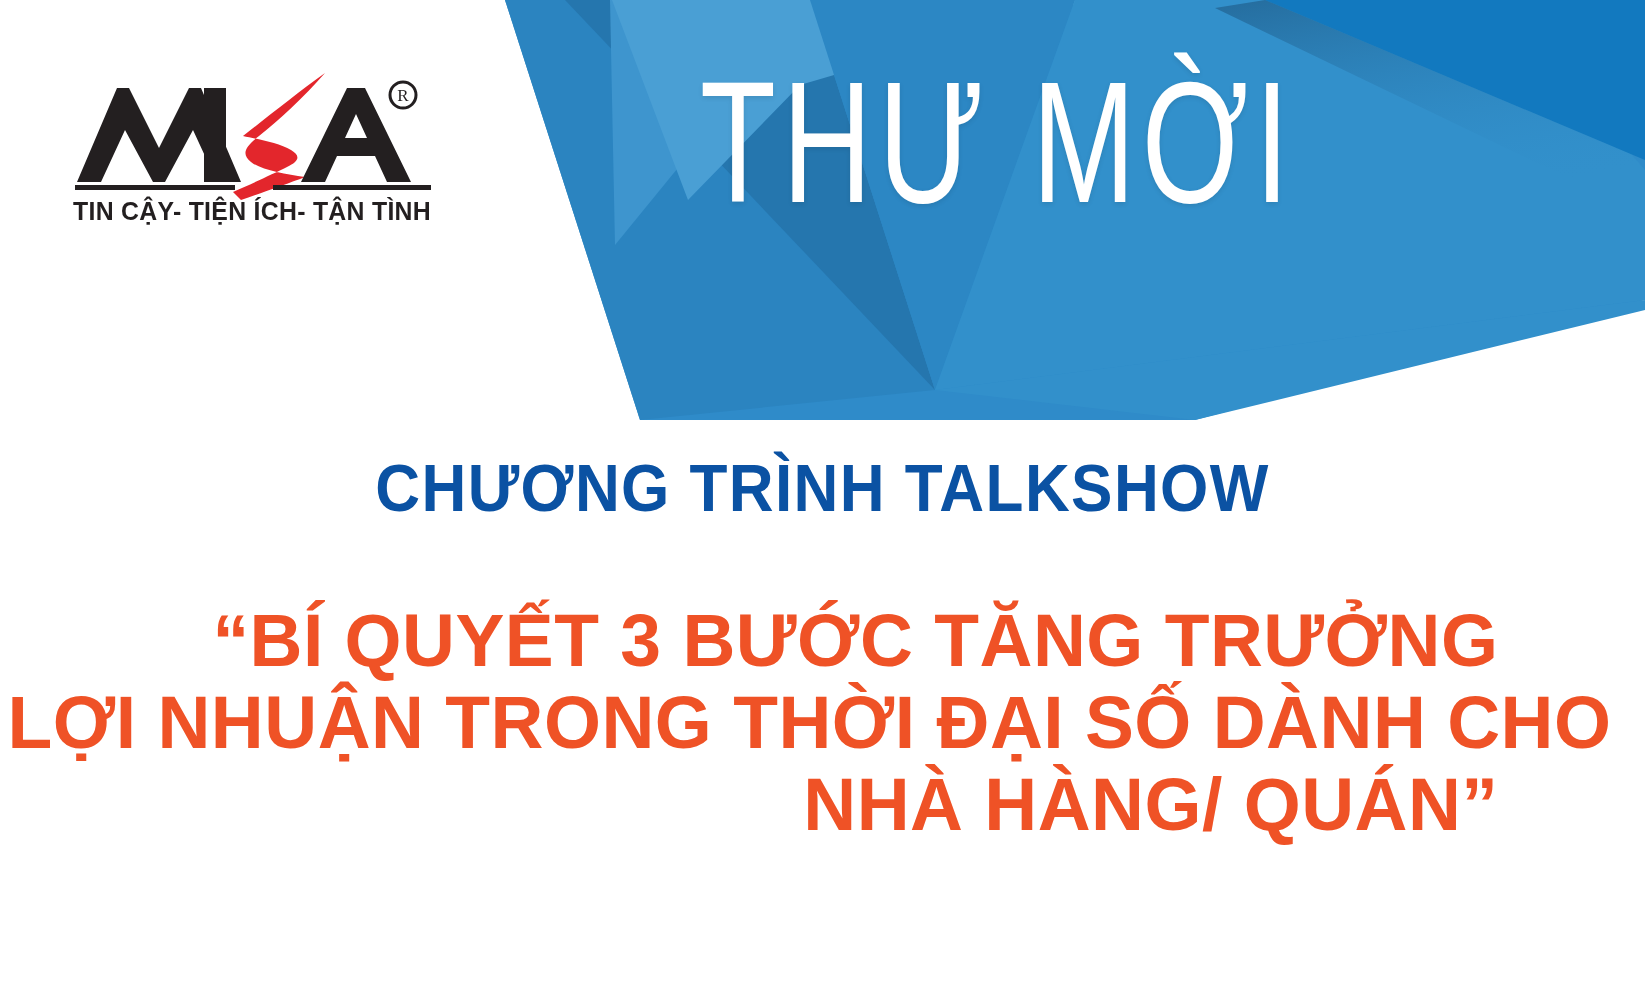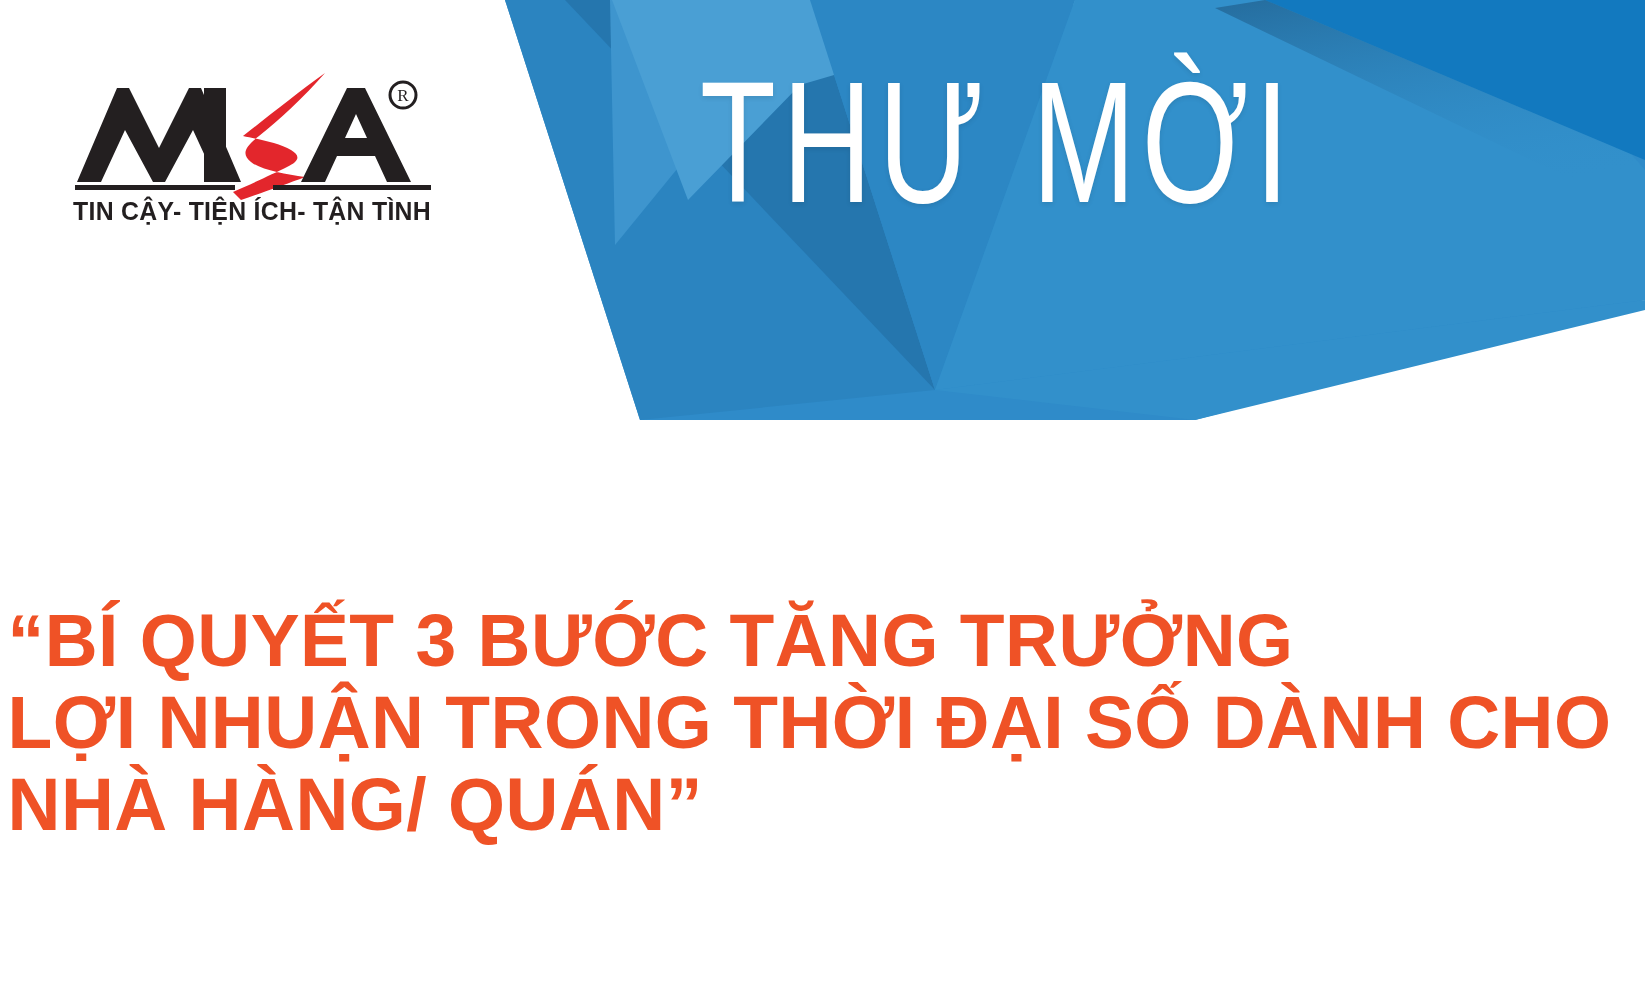--- a/index.html
+++ b/index.html
@@ -71,21 +71,21 @@
     letter-spacing: 1.5px;
     line-height: 1;
     transform: scaleX(0.94);
     white-space: nowrap;
   }
   #quote-block {
     position: absolute;
     left: 0;
     top: 600px;
     width: 1506px;
-    text-align: left;
+    text-align: right;
   }
   .quote-line {
     color: #EF5226;
     font-family: "Liberation Sans", sans-serif;
     font-weight: bold;
     font-size: 74px;
     line-height: 82px;
     letter-spacing: 0.5px;
     transform: scaleX(0.99);
     white-space: nowrap;
@@ -149,20 +149,23 @@
         <text x="330" y="31" fill="#231f20" font-size="17" font-family="Liberation Serif, serif" text-anchor="middle">R</text>
       </g>
 
       <rect fill="#231f20" x="2" y="115" width="160" height="5"></rect>
       <rect fill="#231f20" x="200" y="115" width="158" height="5"></rect>
 
       <text x="0" y="150" fill="#231f20" font-family="Liberation Sans, sans-serif" font-size="25" font-weight="bold" letter-spacing="0.3" textLength="358" lengthAdjust="spacingAndGlyphs">TIN CẬY- TIỆN ÍCH- TẬN TÌNH</text>
     </svg>
   </div>
 
+  <div id="headline-block">
+    <div class="talkshow-line">CHƯƠNG TRÌNH TALKSHOW</div>
+  </div>
 
   <div id="quote-block">
     <div class="quote-line">“BÍ QUYẾT 3 BƯỚC TĂNG TRƯỞNG</div>
     <div class="quote-line">LỢI NHUẬN TRONG THỜI ĐẠI SỐ DÀNH CHO</div>
     <div class="quote-line">NHÀ HÀNG/ QUÁN”</div>
   </div>
 
 </div>
 
 </body></html>

